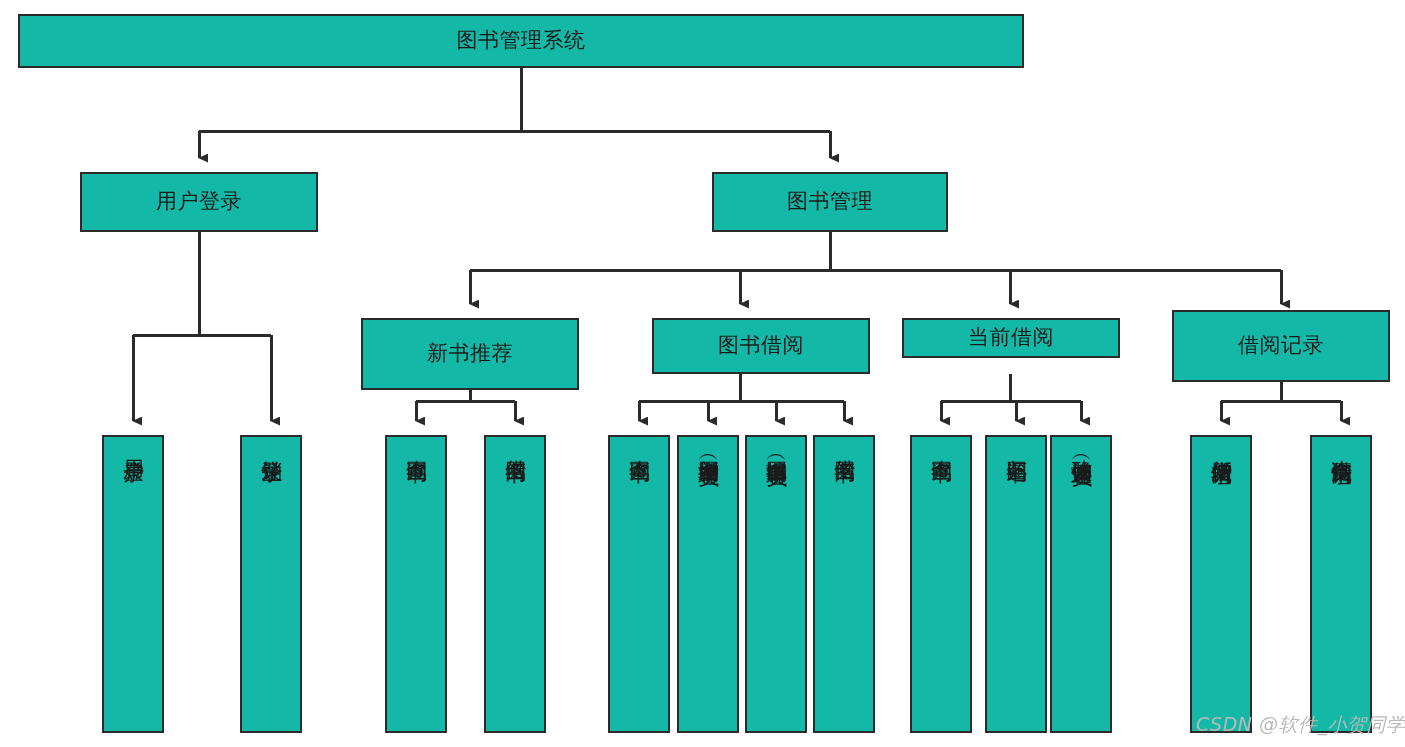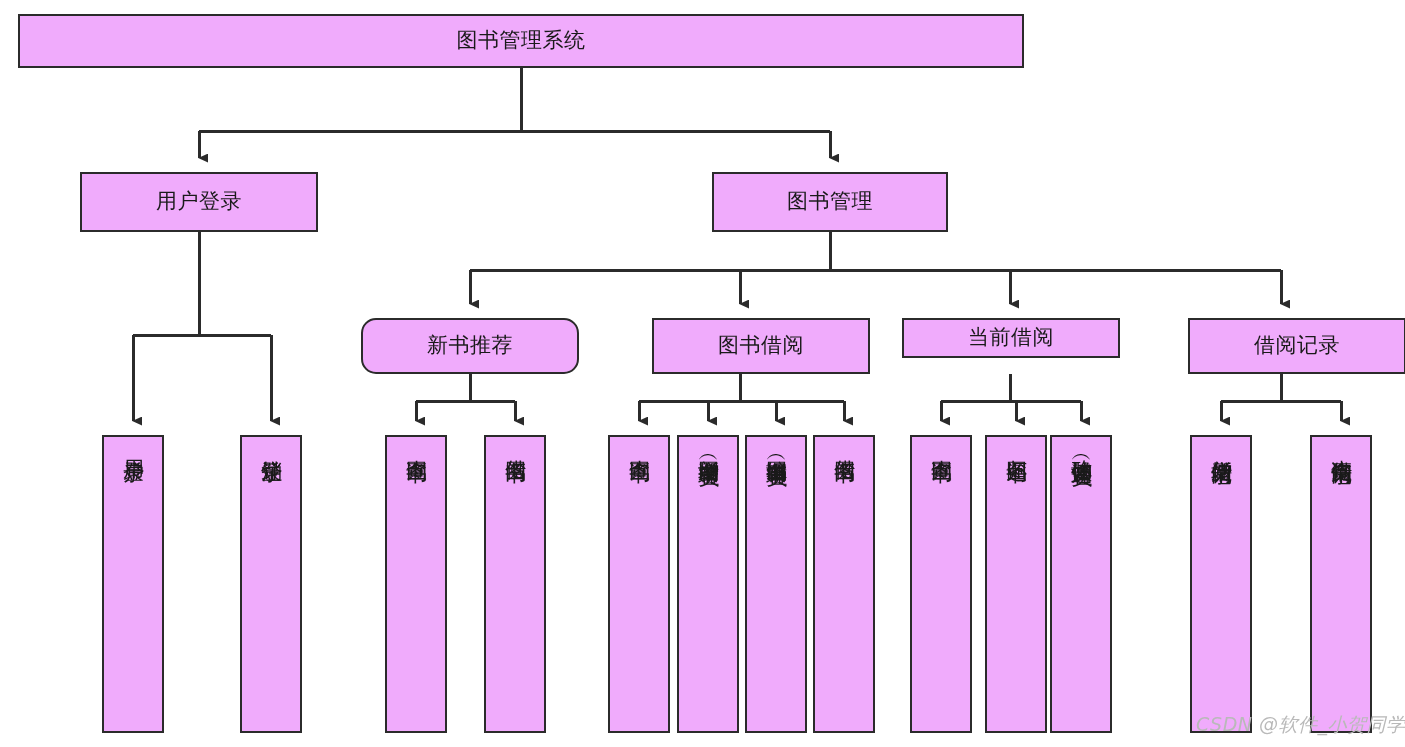--- a/index.html
+++ b/index.html
@@ -29,21 +29,21 @@
     position: absolute;
     left: 0;
     top: 0;
     width: 1405px;
     height: 747px;
     pointer-events: none;
   }
   .node-box {
     position: absolute;
     box-sizing: border-box;
-    background: #f0abfc;
+    background: #14b8a6;
     border: 2px solid #2b2b2b;
     display: flex;
     align-items: center;
     justify-content: center;
     pointer-events: auto;
   }
   .node-box.horiz {
     font-size: 21px;
     color: #1a1a1a;
     letter-spacing: 0.5px;
@@ -136,30 +136,30 @@
       <span>图书管理系统</span>
     </div>
 
     <div class="node-box horiz" style="left:80px; top:172px; width:238px; height:60px;">
       <span>用户登录</span>
     </div>
     <div class="node-box horiz" style="left:712px; top:172px; width:236px; height:60px;">
       <span>图书管理</span>
     </div>
 
-    <div class="node-box horiz" style="left:361px; top:318px; width:218px; height:56px;border-radius:15px;">
+    <div class="node-box horiz" style="left:361px; top:318px; width:218px; height:72px;">
       <span>新书推荐</span>
     </div>
     <div class="node-box horiz" style="left:652px; top:318px; width:218px; height:56px;">
       <span>图书借阅</span>
     </div>
     <div class="node-box horiz" style="left:902px; top:318px; width:218px; height:40px;">
       <span>当前借阅</span>
     </div>
-    <div class="node-box horiz" style="left:1172px; top:318px; width:218px; height:56px;margin-left:16px;">
+    <div class="node-box horiz" style="left:1172px; top:310px; width:218px; height:72px;">
       <span>借阅记录</span>
     </div>
 
     <div class="node-box vert" style="left:102px; top:435px; width:62px; height:298px;">
       <span class="vert-text">用户登录</span>
     </div>
     <div class="node-box vert" style="left:240px; top:435px; width:62px; height:298px;">
       <span class="vert-text">注销登录</span>
     </div>
 

